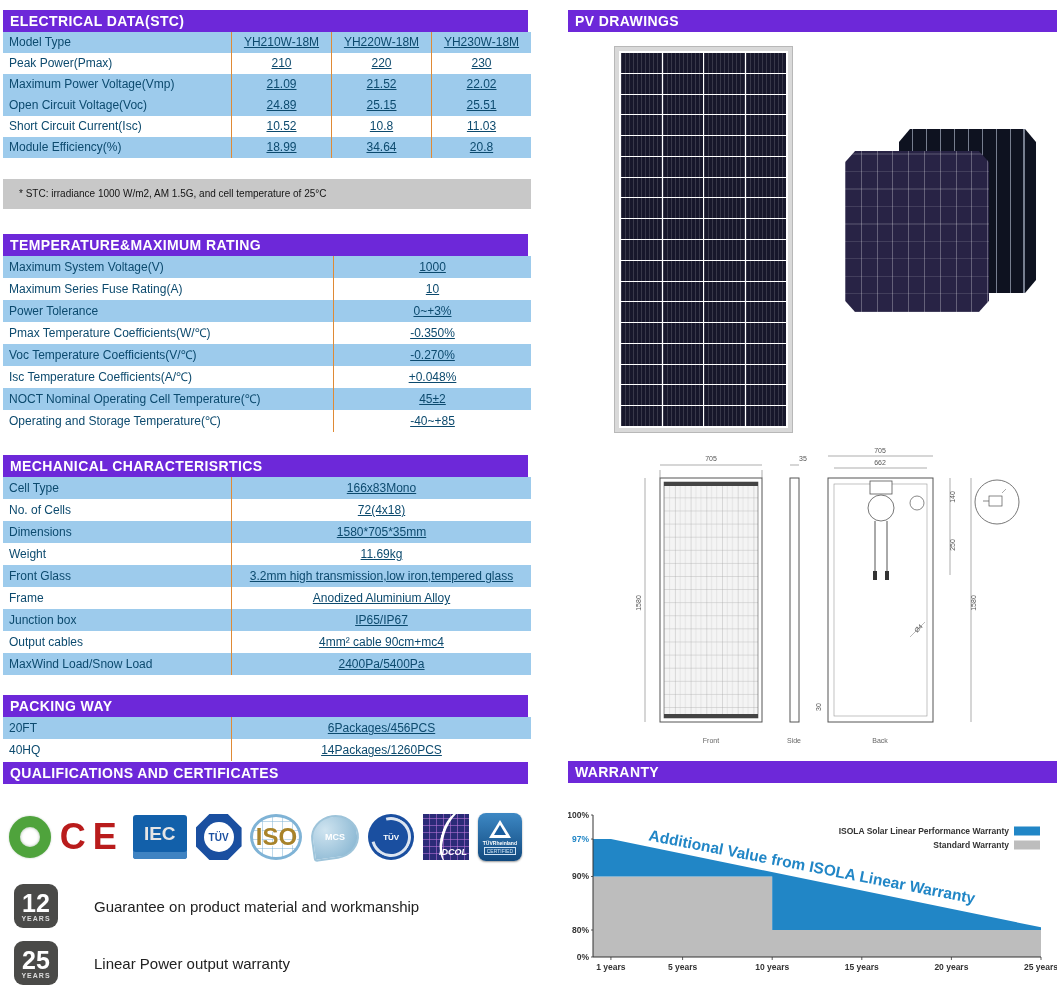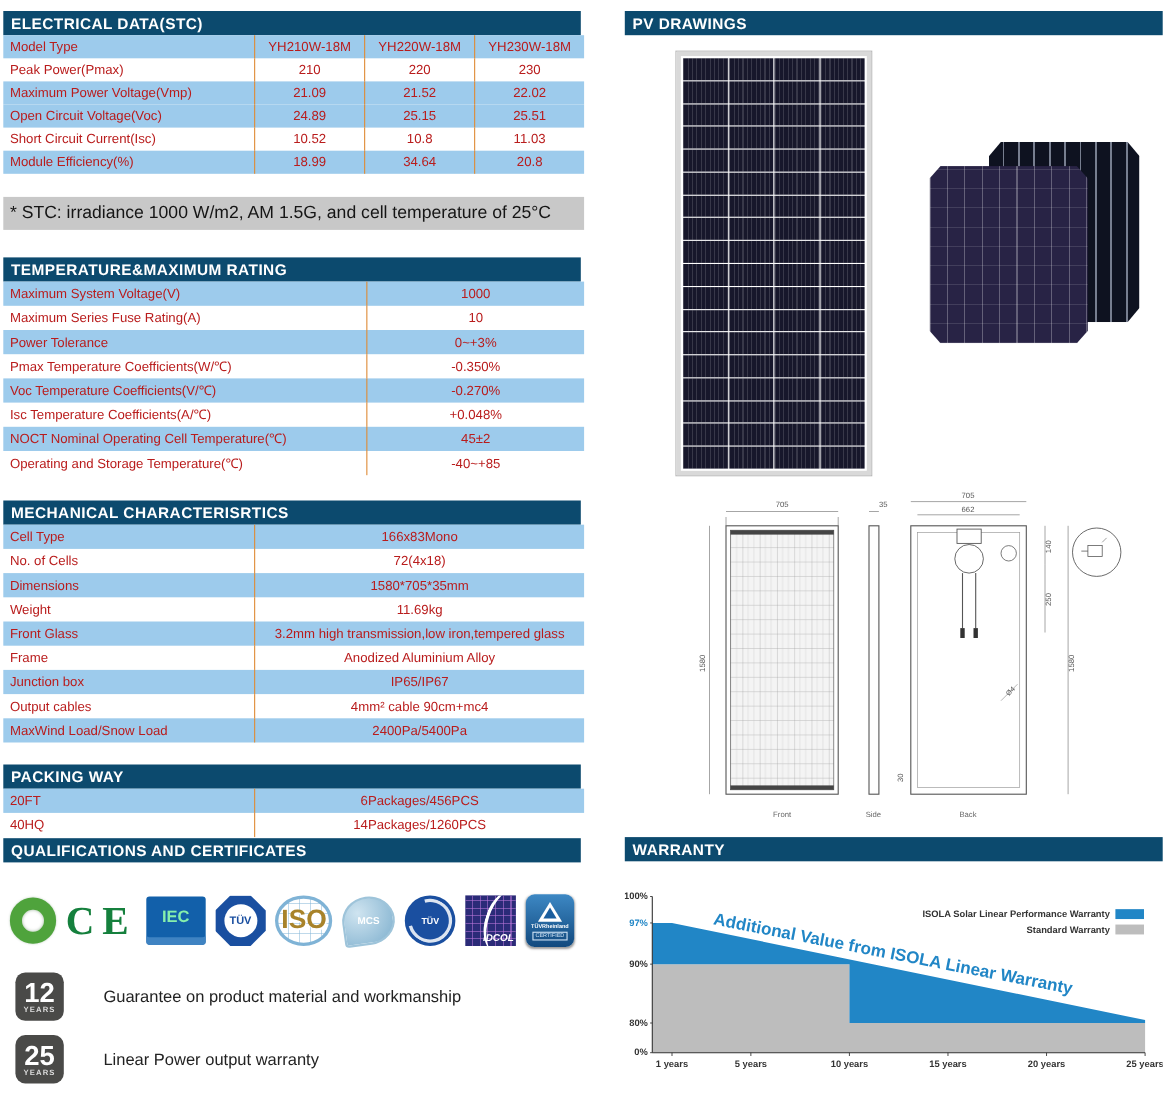--- a/index.html
+++ b/index.html
@@ -1,38 +1,38 @@
 <!DOCTYPE html>
 <html><head>
 <meta charset="utf-8">
 <style>
   html,body{margin:0;padding:0;background:#fff;}
   .page{position:relative;width:1060px;height:999px;background:#fff;overflow:hidden;
         font-family:"Liberation Sans",sans-serif;color:#151515;}
-  .bar{position:absolute;height:22px;background:#0c4a6e;color:#fff;font-size:14px;font-weight:bold;
+  .bar{position:absolute;height:22px;background:#6d28d9;color:#fff;font-size:14px;font-weight:bold;
        line-height:22px;padding-left:7px;letter-spacing:.4px;box-sizing:border-box;}
-  .tbl{position:absolute;font-size:12px;color:#b91c1c;}
+  .tbl{position:absolute;font-size:12px;color:#0c4a6e;}
   .row{display:flex;}
   .r21{height:21px;line-height:21px;}
   .r22{height:22px;line-height:22px;}
   .blue{background:#9DCBEC;}
   .lbl{padding-left:6px;box-sizing:border-box;white-space:nowrap;overflow:hidden;}
-  .val{text-align:center;border-left:1px solid #DF8A35;box-sizing:border-box;white-space:nowrap;}
+  .val{text-align:center;border-left:1px solid #DF8A35;box-sizing:border-box;white-space:nowrap;text-decoration:underline;}
   .w228{width:228px;} .w100{width:100px;} .w330{width:330px;} .w198{width:198px;} .w300{width:300px;}
-  .note{position:absolute;background:#C8C8C8;font-size:16px;line-height:30px;height:30px;
-        padding-left:6px;box-sizing:border-box;}
+  .note{position:absolute;background:#C8C8C8;font-size:10px;line-height:30px;height:30px;
+        padding-left:16px;box-sizing:border-box;}
   
   .certs{position:absolute;left:3px;top:806px;width:525px;height:62px;display:flex;
          justify-content:space-between;align-items:center;padding:0 6px;box-sizing:border-box;}
   .cert{position:relative;flex:0 0 auto;}
   .ring{width:42px;height:42px;border-radius:50%;border:11px solid #4FA33C;box-sizing:border-box;
         background:#fff;box-shadow:inset 0 0 3px rgba(0,60,0,.4),0 0 2px rgba(0,80,0,.3);}
-  .ce{font-size:36px;font-weight:bold;letter-spacing:7px;color:#15803d;line-height:48px;font-family:Liberation Serif, serif;}
-  .iec{width:54px;height:44px;background:#1260AA;border-radius:3px;color:#86efac;text-align:center;
-       font-weight:bold;font-size:15px;line-height:38px;box-shadow:inset 0 -7px 0 #3f83c2;}
+  .ce{font-size:36px;font-weight:bold;letter-spacing:7px;color:#b91c1c;line-height:48px;}
+  .iec{width:54px;height:44px;background:#1260AA;border-radius:3px;color:#e5e5e5;text-align:center;
+       font-weight:bold;font-size:19px;line-height:38px;box-shadow:inset 0 -7px 0 #3f83c2;}
   .oct{width:46px;height:46px;background:#1A4FA0;clip-path:polygon(30% 0,70% 0,100% 30%,100% 70%,70% 100%,30% 100%,0 70%,0 30%);
        display:flex;align-items:center;justify-content:center;}
   .oct .inner{width:30px;height:30px;border-radius:50%;background:#fff;color:#1A4FA0;font-size:10px;
        font-weight:bold;display:flex;align-items:center;justify-content:center;}
   .iso{width:52px;height:46px;border-radius:50%;border:3px solid #7FB3D6;position:relative;
        background:
         repeating-linear-gradient(0deg,transparent 0 8px,rgba(127,179,214,.5) 8px 9px),
         repeating-linear-gradient(90deg,transparent 0 9px,rgba(127,179,214,.5) 9px 10px);
        box-sizing:border-box;display:flex;align-items:center;justify-content:center;}
   .iso span{color:#A8832A;font-weight:bold;font-size:24px;text-shadow:1px 1px 0 #fff;}

